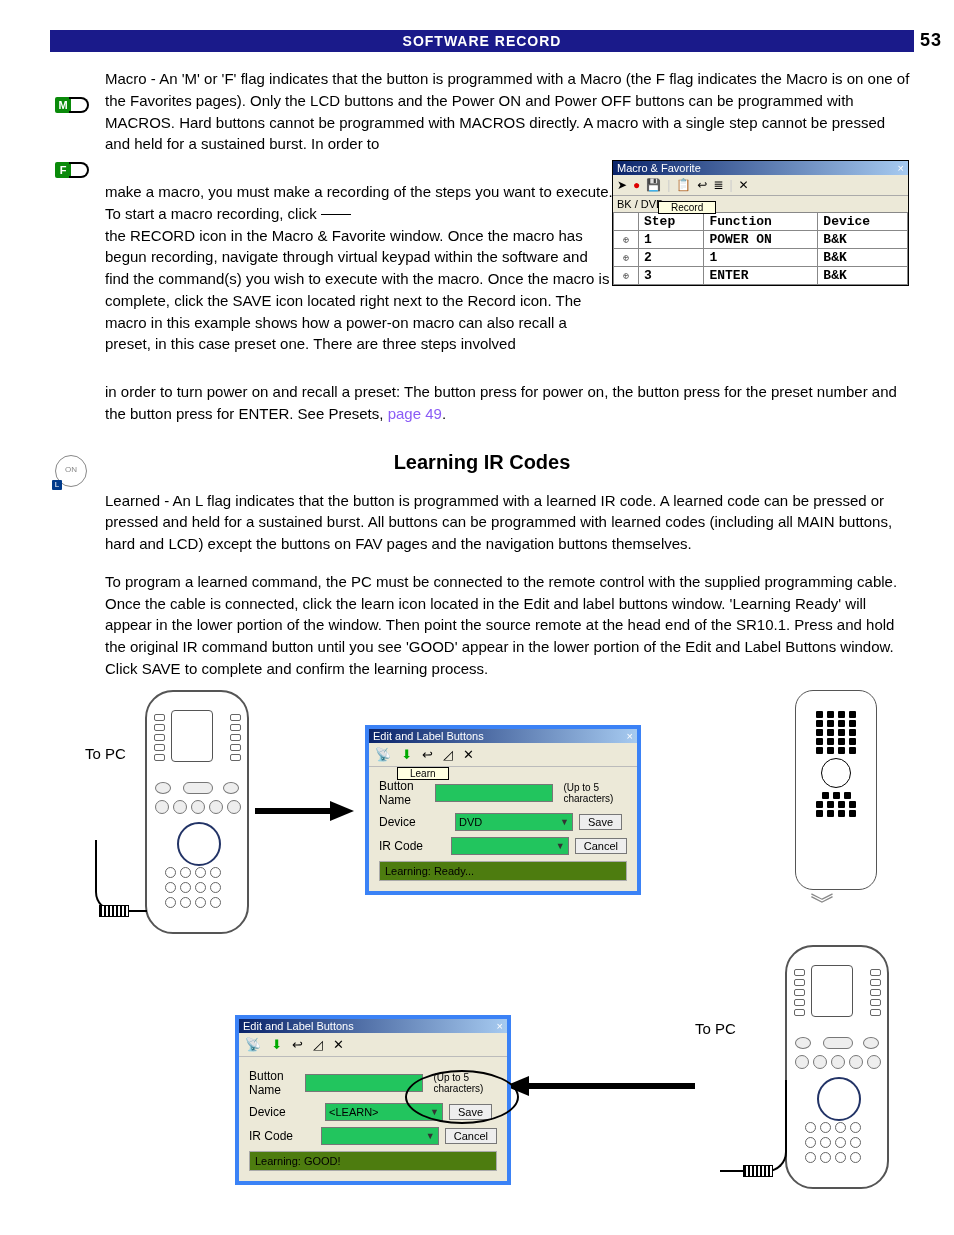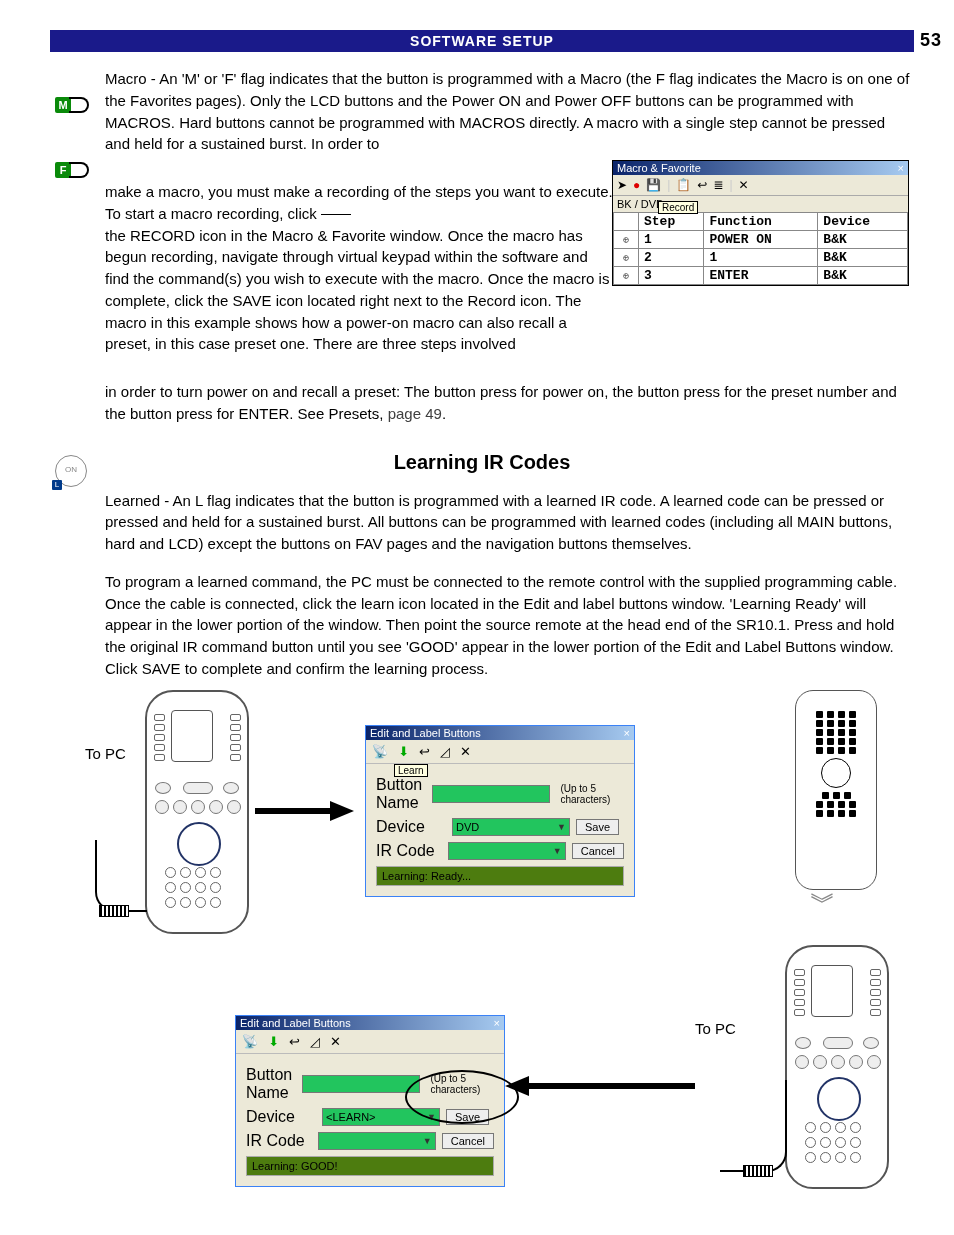--- a/index.html
+++ b/index.html
@@ -143,21 +143,21 @@
     background: #fff;
   }
   .mw-table th, .mw-table td {
     border: 1px solid #888;
     padding: 1px 5px;
     text-align: left;
   }
   .mw-table td.icon-cell { width: 14px; text-align:center; font-weight:normal; font-size:10px; color:#555;}
   .float-wrap { overflow: hidden; }
   .macro-float { float: right; width: 300px; height: 160px; }
-  .link { color: #404040; }
+  .link { color: #8b5cf6; }
   
   .diagram {
     margin-top: 10px;
     height: 530px;
     position: relative;
   }
   .remote {
     position: absolute;
     width: 100px;
     height: 240px;
@@ -254,76 +254,76 @@
   .waves {
     position:absolute;
     font-size: 26px;
     color:#888;
     letter-spacing:-4px;
   }
   
   .edit-window {
     position: absolute;
     width: 268px;
-    border: 1px solid #3b82f6;
+    border: 4px solid #3b82f6;
     background: #ece9d8;
     font-size: 11px;
   }
   .ew-title {
     background: linear-gradient(to right,#0a246a,#a6caf0);
     color:#fff; font-size:11px; padding:1px 4px;
     display:flex; justify-content:space-between;
   }
   .ew-toolbar {
     padding:4px 6px; display:flex; gap:10px; font-size:13px;
     border-bottom:1px solid #bbb;
   }
   .ew-body { padding: 6px 10px 10px 10px; }
   .ew-row { display:flex; align-items:center; margin: 6px 0; gap:6px;}
-  .ew-label { width: 70px; font-size: 16px;}
+  .ew-label { width: 70px; font-size: 12px;}
   .ew-input {
     border:1px solid #777; background:#22c55e; height:16px;
     font-size:11px; padding: 0 3px; flex:0 0 110px;
     display:flex; align-items:center; justify-content:space-between;
   }
   .ew-input .dd { font-size:9px; color:#333; }
   .ew-btn {
     border:1px solid #777; background:#eee; padding:1px 8px; font-size:11px;
   }
   .ew-hint { font-size:10px; margin-left:4px;}
   .ew-status {
     border:1px solid #aaa; background:#4d7c0f; padding:3px 5px; margin-top:6px;
     font-size:11px;
   }
   .tooltip {
     position:absolute;
     background:#ffffe1;
     border:1px solid #000;
     font-size:10px;
-    padding:0 3px;
+    padding:0 12px;
   }
   .circle-highlight {
     position:absolute;
     border: 2.5px solid #000;
     border-radius: 50%/50%;
     background: transparent;
   }
   .plug {
     position:absolute;
     width: 28px; height:10px;
     background: repeating-linear-gradient(90deg,#000 0 2px,#fff 2px 4px);
     border:1px solid #000;
   }
 </style>
 </head>
 <body>
 
 <div class="page">
   <div class="header-bar">
-    <span>SOFTWARE SETUP</span>
+    <span>SOFTWARE RECORD</span>
     <span class="page-num">53</span>
   </div>
 
   <div class="flag-m">
     <span class="flag-box m">M</span><span class="flag-tail"></span>
   </div>
   <div class="flag-f">
     <span class="flag-box f">F</span><span class="flag-tail"></span>
   </div>
 

